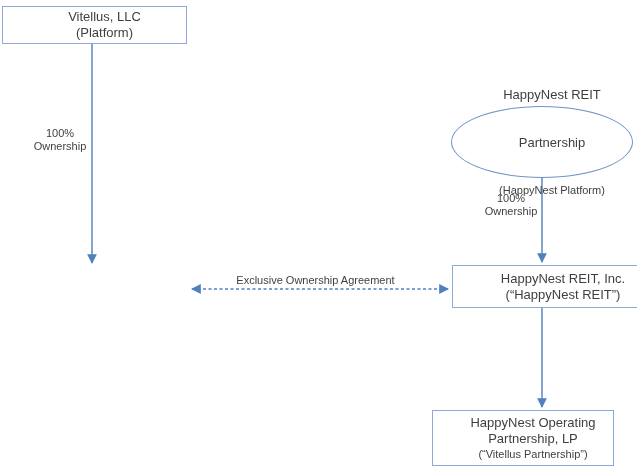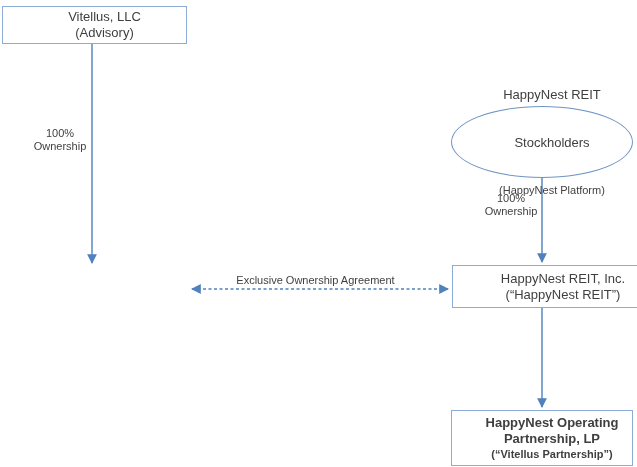--- a/index.html
+++ b/index.html
@@ -52,36 +52,36 @@
       </marker>
     </defs>
     <path class="connector" d="M92,44 L92,263" marker-end="url(#ah)"></path>
     <path class="connector" d="M542,177 L542,262" marker-end="url(#ah)"></path>
     <path class="connector dashed" d="M192,289 L448,289" marker-start="url(#ah)" marker-end="url(#ah)"></path>
     <path class="connector" d="M542,308 L542,407" marker-end="url(#ah)"></path>
   </svg>
 
   <div class="node rect" style="left:2px;top:6px;width:185px;height:38px;">
     <div class="node-line">Vitellus, LLC</div>
-    <div class="node-line">(Advisory)</div>
+    <div class="node-line">(Platform)</div>
   </div>
 
   <div class="node oval" style="left:451px;top:106px;width:182px;height:72px;gap:32px;">
     <div class="node-line">HappyNest REIT</div>
-    <div class="node-line">Stockholders</div>
+    <div class="node-line">Partnership</div>
     <div class="node-line small">(HappyNest Platform)</div>
   </div>
 
 
   <div class="node rect" style="left:452px;top:265px;width:202px;height:43px;">
     <div class="node-line">HappyNest REIT, Inc.</div>
     <div class="node-line">(“HappyNest REIT”)</div>
   </div>
 
-  <div class="node rect" style="left:451px;top:410px;width:182px;height:56px;font-weight:bold;">
+  <div class="node rect" style="left:432px;top:410px;width:182px;height:56px;">
     <div class="node-line">HappyNest Operating</div>
     <div class="node-line">Partnership, LP</div>
     <div class="node-line small">(“Vitellus Partnership”)</div>
   </div>
 
   <div class="edge-label" style="left:10px;top:127px;width:100px;">
     <div>100%</div>
     <div>Ownership</div>
   </div>
 

